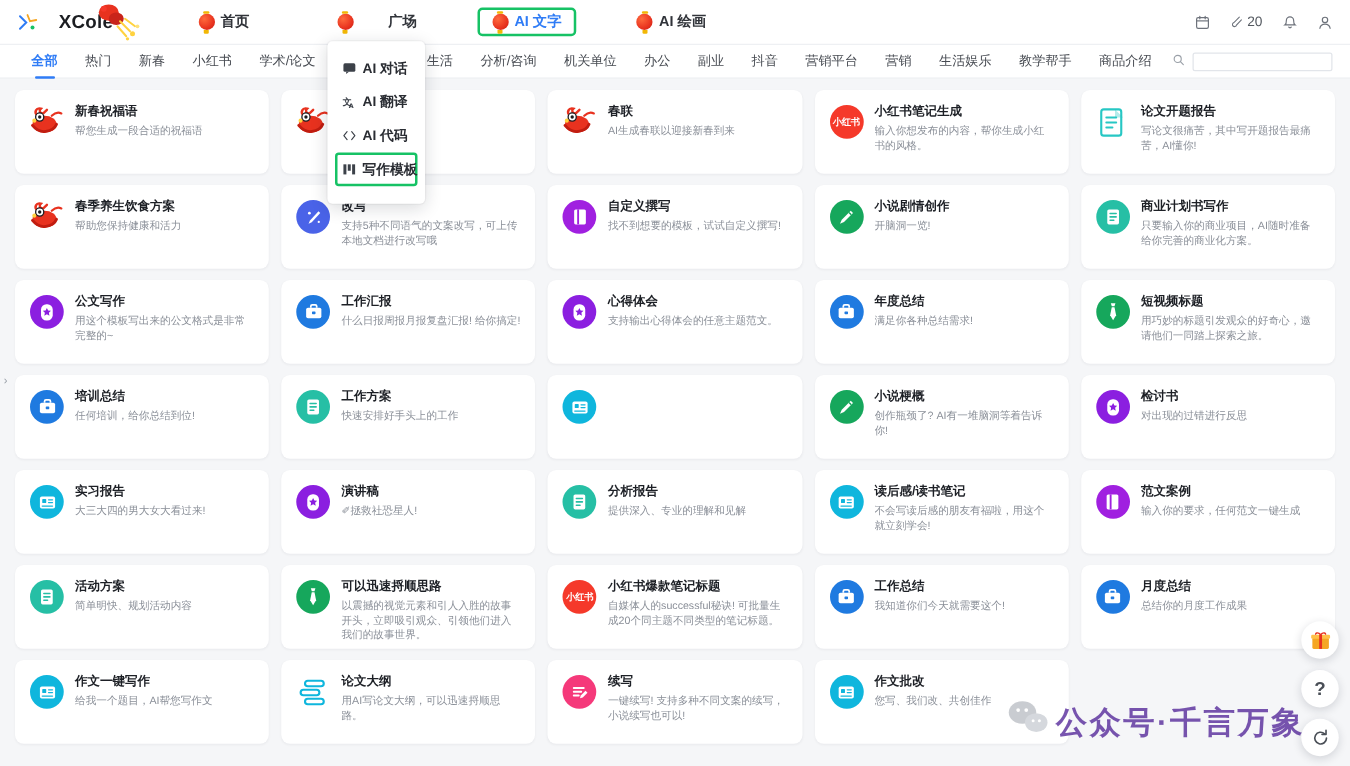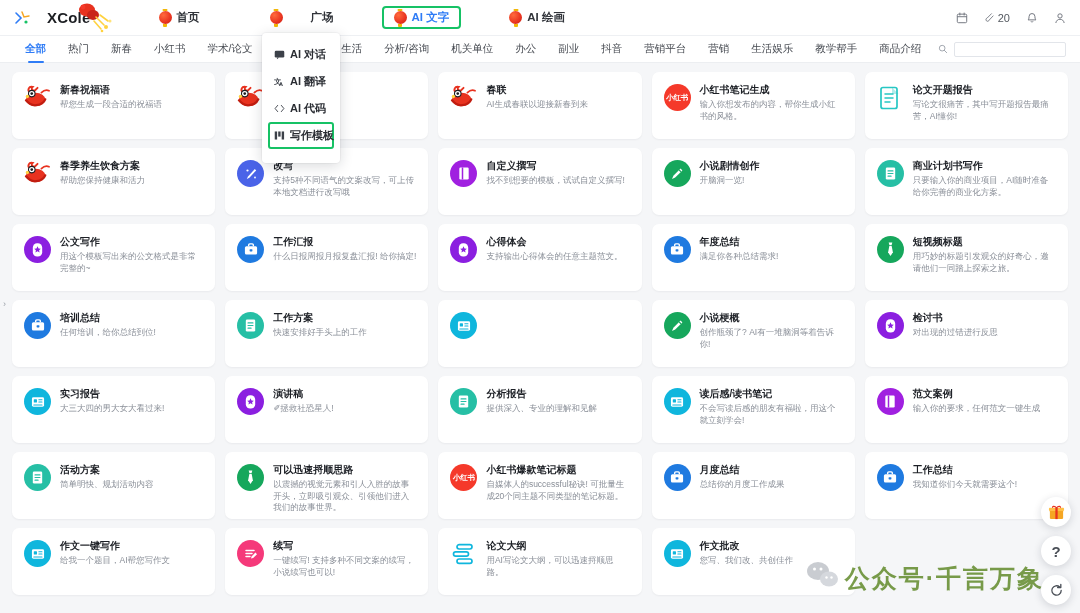--- a/index.html
+++ b/index.html
@@ -111,21 +111,21 @@
   .fab {
     width: 30px; height: 30px; border-radius: 50%; background: #fff;
     box-shadow: 0 2px 8px rgba(20,25,45,.16); display:flex; align-items:center;
     justify-content:center; cursor:pointer; color:#4a4f57; font-size: 15px; font-weight: 700;
   }
   .fab.gift { background:#fff; }
   
   .watermark {
     position: absolute; right: 36px; bottom: 18px; z-index: 25;
     display: flex; align-items: center; gap: 6px; pointer-events: none;
-    color: #4d7c0f; font-size: 25px; font-weight: 700; letter-spacing: 2px; opacity: .75;
+    color: #4c1d95; font-size: 25px; font-weight: 700; letter-spacing: 2px; opacity: .75;
   }
 </style>
 </head>
 <body>
 
 <div class="topbar">
   <div class="brand">
     <span class="brand-mark">
       <svg width="16" height="16" viewBox="0 0 16 16">
         <path d="M2 3 L7 8 L2 13" stroke="#2f7cf6" stroke-width="1.6" fill="none" stroke-linecap="round"></path>
@@ -699,81 +699,81 @@
         <div class="card-ico">
           <span class="ic-circle" style="background:#1f7ae0">
         <svg width="16" height="15" viewBox="0 0 17 16">
               <rect x="2" y="4.4" width="13" height="9" rx="1.6" fill="#fff"></rect>
               <path d="M6 4.4V3.2a1.2 1.2 0 0 1 1.2-1.2h2.6A1.2 1.2 0 0 1 11 3.2v1.2" stroke="#fff" stroke-width="1.5" fill="none"></path>
               <rect x="7" y="7.6" width="3" height="2.4" rx=".6" fill="#1f7ae0"></rect>
             </svg>
           </span>
         </div>
      <div class="card-text">
-       <div class="card-title">月度总结</div>
-       <div class="card-desc">总结你的月度工作成果</div>
+       <div class="card-title">工作总结</div>
+       <div class="card-desc">我知道你们今天就需要这个!</div>
      </div>
       </div>
       <div class="card">
         <div class="card-ico">
           <span class="ic-circle" style="background:#1f7ae0">
         <svg width="16" height="15" viewBox="0 0 17 16">
               <rect x="2" y="4.4" width="13" height="9" rx="1.6" fill="#fff"></rect>
               <path d="M6 4.4V3.2a1.2 1.2 0 0 1 1.2-1.2h2.6A1.2 1.2 0 0 1 11 3.2v1.2" stroke="#fff" stroke-width="1.5" fill="none"></path>
               <rect x="7" y="7.6" width="3" height="2.4" rx=".6" fill="#1f7ae0"></rect>
             </svg>
           </span>
         </div>
      <div class="card-text">
-       <div class="card-title">工作总结</div>
-       <div class="card-desc">我知道你们今天就需要这个!</div>
+       <div class="card-title">月度总结</div>
+       <div class="card-desc">总结你的月度工作成果</div>
      </div>
       </div>
       <div class="card">
         <div class="card-ico">
           <span class="ic-circle" style="background:#0fb6dd">
         <svg width="16" height="14" viewBox="0 0 17 15">
               <rect x="2" y="2.4" width="13" height="10.2" rx="1.6" fill="#fff"></rect>
               <rect x="4" y="4.6" width="3.4" height="3.4" rx=".6" fill="#0fb6dd"></rect>
               <path d="M9.4 5.2h3.4M9.4 7.6h3.4M4 10.6h8.8" stroke="#0fb6dd" stroke-width="1.1" stroke-linecap="round"></path>
             </svg>
           </span>
         </div>
      <div class="card-text">
        <div class="card-title">作文一键写作</div>
        <div class="card-desc">给我一个题目，AI帮您写作文</div>
      </div>
       </div>
       <div class="card">
         <div class="card-ico">
-          <span class="ic-circle" style="background:#f5397a">
-        <svg width="16" height="16" viewBox="0 0 16 16">
-              <path d="M3 4.4h8M3 7.4h6M3 10.4h4" stroke="#fff" stroke-width="1.5" stroke-linecap="round"></path>
-              <path d="M12.4 6.6 L8.6 10.4 L8 12.6 l2.2-.6 3.8-3.8z" fill="#fff"></path>
-            </svg>
-          </span>
-        </div>
-     <div class="card-text">
-       <div class="card-title">续写</div>
-       <div class="card-desc">一键续写! 支持多种不同文案的续写，小说续写也可以!</div>
-     </div>
-      </div>
-      <div class="card">
-        <div class="card-ico">
           <span class="ic-round" style="background:#fff;">
         <svg width="26" height="24" viewBox="0 0 26 24">
           <rect x="6" y="2.6" width="15" height="4.4" rx="2.2" stroke="#0fb6dd" stroke-width="1.7" fill="#fff"></rect>
           <rect x="2.5" y="9.8" width="15" height="4.4" rx="2.2" stroke="#0fb6dd" stroke-width="1.7" fill="#fff"></rect>
           <rect x="6" y="17" width="15" height="4.4" rx="2.2" stroke="#0fb6dd" stroke-width="1.7" fill="#fff"></rect>
         </svg>
           </span>
         </div>
      <div class="card-text">
        <div class="card-title">论文大纲</div>
        <div class="card-desc">用AI写论文大纲，可以迅速捋顺思路。</div>
+     </div>
+      </div>
+      <div class="card">
+        <div class="card-ico">
+          <span class="ic-circle" style="background:#f5397a">
+        <svg width="16" height="16" viewBox="0 0 16 16">
+              <path d="M3 4.4h8M3 7.4h6M3 10.4h4" stroke="#fff" stroke-width="1.5" stroke-linecap="round"></path>
+              <path d="M12.4 6.6 L8.6 10.4 L8 12.6 l2.2-.6 3.8-3.8z" fill="#fff"></path>
+            </svg>
+          </span>
+        </div>
+     <div class="card-text">
+       <div class="card-title">续写</div>
+       <div class="card-desc">一键续写! 支持多种不同文案的续写，小说续写也可以!</div>
      </div>
       </div>
       <div class="card">
         <div class="card-ico">
           <span class="ic-circle" style="background:#0fb6dd">
         <svg width="16" height="14" viewBox="0 0 17 15">
               <rect x="2" y="2.4" width="13" height="10.2" rx="1.6" fill="#fff"></rect>
               <rect x="4" y="4.6" width="3.4" height="3.4" rx=".6" fill="#0fb6dd"></rect>
               <path d="M9.4 5.2h3.4M9.4 7.6h3.4M4 10.6h8.8" stroke="#0fb6dd" stroke-width="1.1" stroke-linecap="round"></path>
             </svg>

